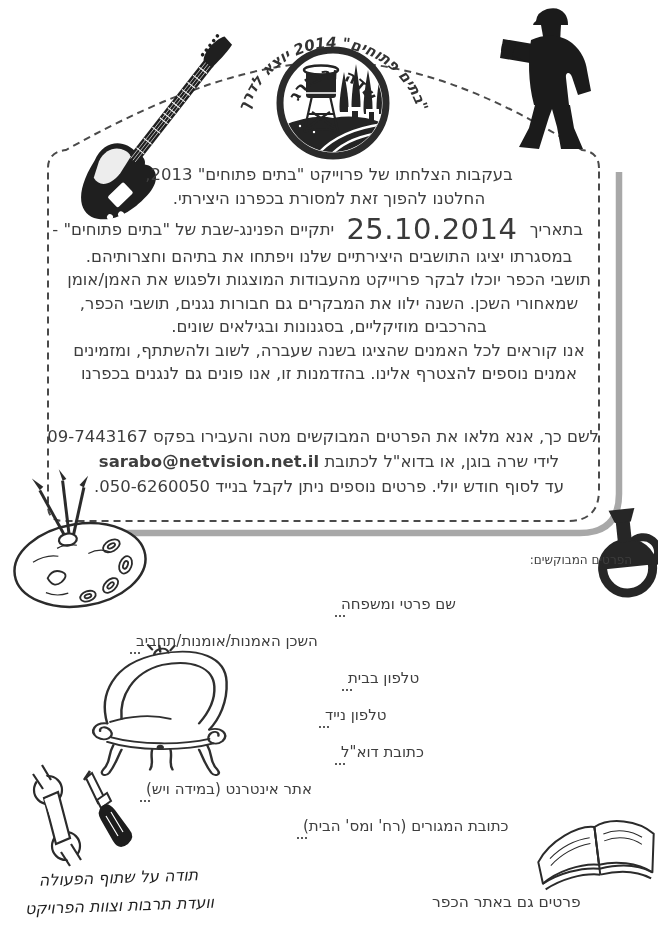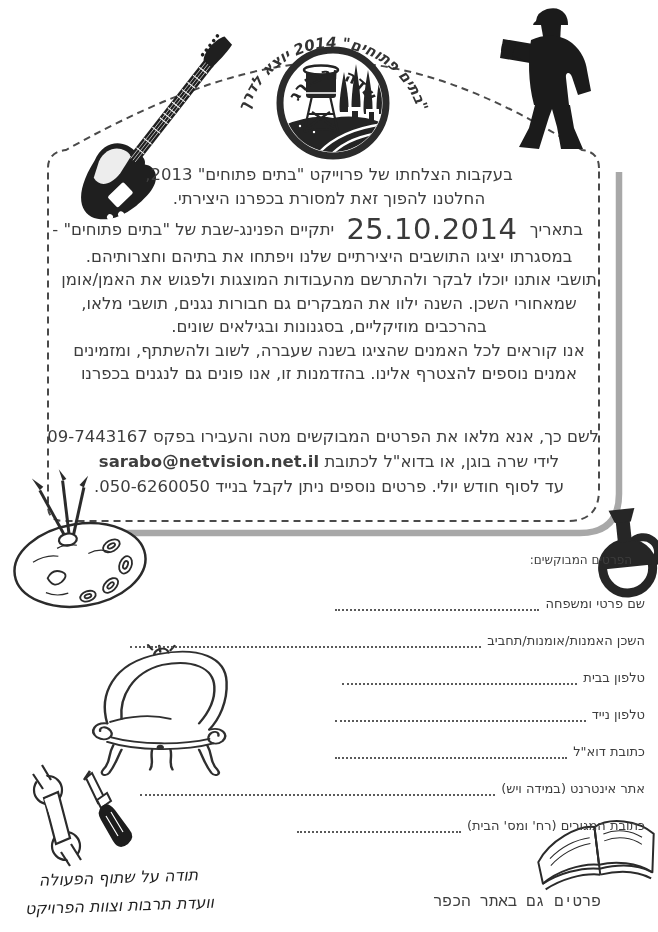--- a/index.html
+++ b/index.html
@@ -8,27 +8,27 @@
   .art{position:absolute;left:0;top:0;}
   .doc-text{position:absolute;left:59px;top:163px;width:540px;direction:rtl;text-align:center;
             font-size:16.5px;line-height:23.5px;color:#3e3e3e;}
   .pline{white-space:nowrap;}
   .date-line{margin:8px 16px 3px;white-space:nowrap;}
   .big-date{font-size:29px;font-weight:500;vertical-align:-4px;margin:0 7px;letter-spacing:.5px;color:#3a3a3a;}
   .contact{margin-top:38px;line-height:25px;}
   .email{font-weight:600;direction:ltr;unicode-bidi:embed;}
   .form-title{position:absolute;top:553px;right:26px;direction:rtl;font-size:12px;color:#3e3e3e;}
   .form-row{position:absolute;right:13px;display:flex;direction:rtl;align-items:flex-end;
-            font-size:13px;line-height:22px;color:#3e3e3e;}
+            font-size:15px;line-height:22px;color:#3e3e3e;flex-direction:column;}
   .flabel{white-space:nowrap;padding-left:6px;}
   .dots{flex:1;border-bottom:2px dotted #5a5a5a;margin-bottom:4px;min-width:10px;}
   .thanks{position:absolute;left:14px;top:864px;width:210px;text-align:center;direction:rtl;
           font-style:italic;font-size:16px;line-height:28px;color:#1f1f1f;transform:rotate(-2deg);}
-  .site-note{position:absolute;left:432px;top:893px;width:170px;text-align:center;direction:rtl;
-             font-size:15.5px;color:#3e3e3e;font-family:Liberation Mono, monospace;}
+  .site-note{position:absolute;left:432px;top:893px;width:170px;text-align:left;direction:rtl;
+             font-size:15.5px;color:#3e3e3e;}
 </style>
 </head>
 <body>
 
 <div class="page">
 
 <svg class="art" width="658" height="932" viewBox="0 0 658 932" xmlns="http://www.w3.org/2000/svg" xmlns:xlink="http://www.w3.org/1999/xlink">
   <defs>
     <clipPath id="logoclip">
           <circle cx="333" cy="103" r="49"></circle>
@@ -231,22 +231,22 @@
 
 <div class="doc-text">
   <div class="pline">בעקבות הצלחתו של פרוייקט "בתים פתוחים" 2013,</div>
   <div class="pline">החלטנו להפוך זאת למסורת בכפרנו היצירתי.</div>
   <div class="date-line">
     <span>בתאריך</span>
     <span class="big-date">25.10.2014</span>
     <span>יתקיים הפנינג-שבת של "בתים פתוחים" -</span>
   </div>
   <div class="pline">במסגרתו יציגו התושבים היצירתיים שלנו ויפתחו את בתיהם וחצרותיהם.</div>
-  <div class="pline">תושבי אותנו יוכלו לבקר ולהתרשם מהעבודות המוצגות ולפגוש את האמן/אומן</div>
-  <div class="pline">שמאחורי השכן. השנה ילוו את המבקרים גם חבורות נגנים, תושבי מלאו,</div>
+  <div class="pline">תושבי הכפר יוכלו לבקר פרוייקט מהעבודות המוצגות ולפגוש את האמן/אומן</div>
+  <div class="pline">שמאחורי השכן. השנה ילוו את המבקרים גם חבורות נגנים, תושבי הכפר,</div>
   <div class="pline">בהרכבים מוזיקליים, בסגנונות ובגילאים שונים.</div>
   <div class="pline">אנו קוראים לכל האמנים שהציגו בשנה שעברה, לשוב ולהשתתף, ומזמינים</div>
   <div class="pline">אמנים נוספים להצטרף אלינו. בהזדמנות זו, אנו פונים גם לנגנים בכפרנו</div>
   <div class="contact">
     <div class="pline">לשם כך, אנא מלאו את הפרטים המבוקשים מטה והעבירו בפקס 09-7443167</div>
     <div class="pline">
       <span>לידי שרה בוגן, או בדוא"ל לכתובת</span>
       <span class="email">sarabo@netvision.net.il</span>
     </div>
     <div class="pline">עד לסוף חודש יולי. פרטים נוספים ניתן לקבל בנייד 050-6260050.</div>
@@ -260,21 +260,21 @@
   <span class="dots"></span>
 </div>
 <div class="form-row" style="top:630px;left:130px">
   <span class="flabel">השכן האמנות/אומנות/תחביב</span>
   <span class="dots"></span>
 </div>
 <div class="form-row" style="top:667px;left:342px">
   <span class="flabel">טלפון בבית</span>
   <span class="dots"></span>
 </div>
-<div class="form-row" style="top:704px;left:335px">
+<div class="form-row" style="top:704px;left:319px">
   <span class="flabel">טלפון נייד</span>
   <span class="dots"></span>
 </div>
 <div class="form-row" style="top:741px;left:335px">
   <span class="flabel">כתובת דוא"ל</span>
   <span class="dots"></span>
 </div>
 <div class="form-row" style="top:778px;left:140px">
   <span class="flabel">אתר אינטרנט (במידה ויש)</span>
   <span class="dots"></span>

